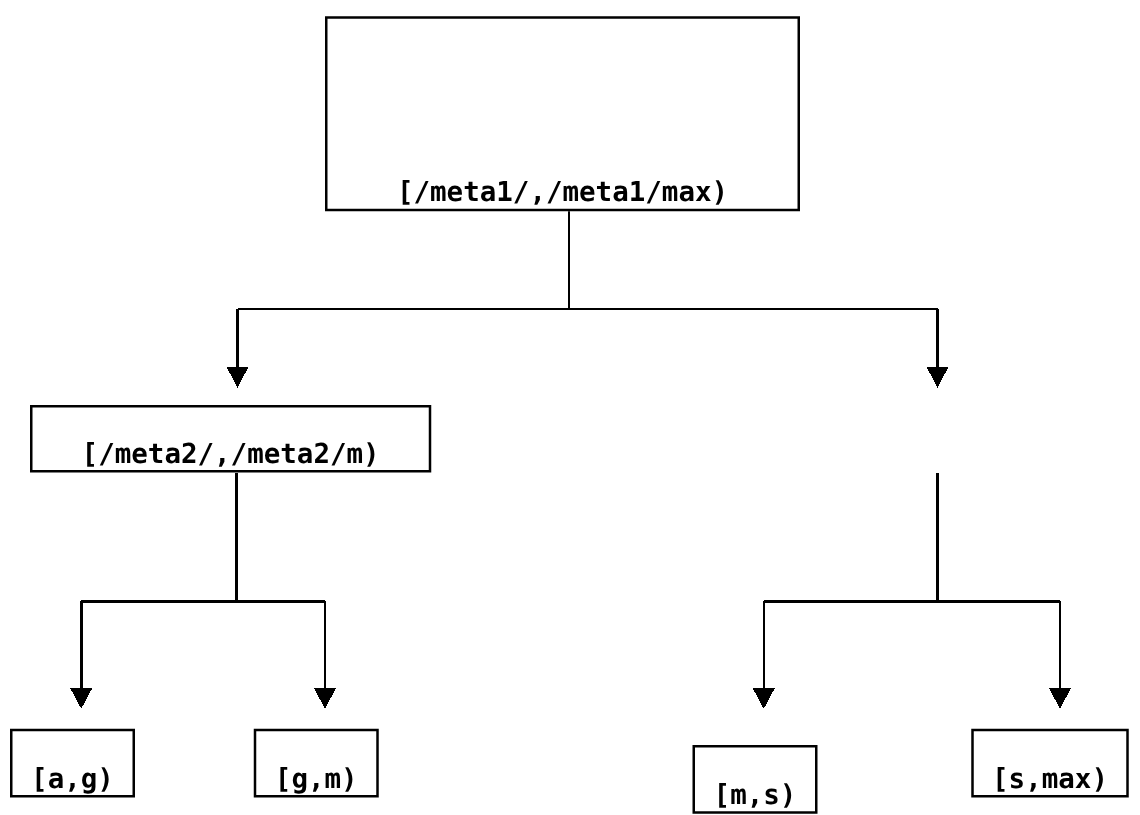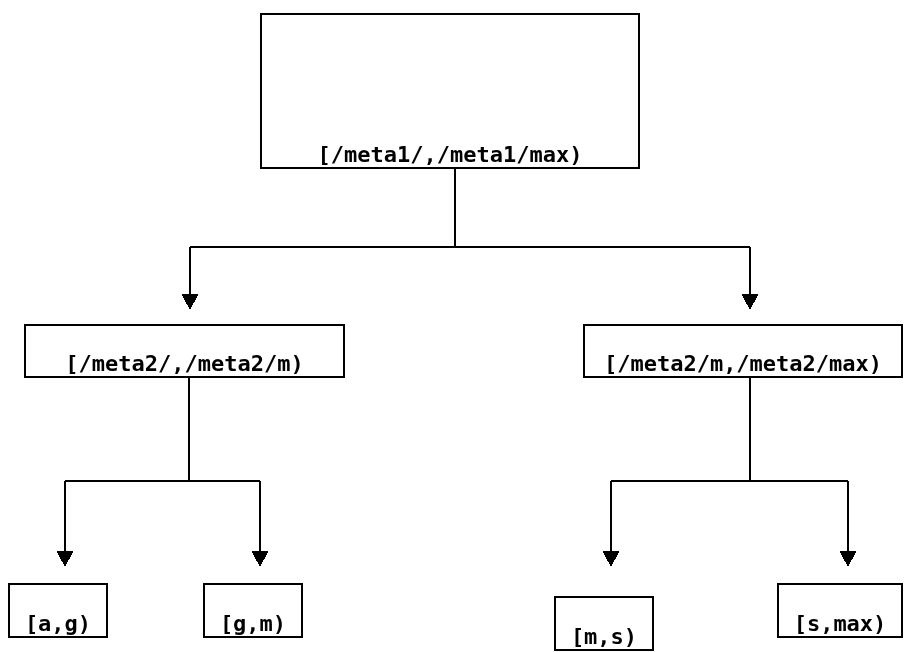--- a/index.html
+++ b/index.html
@@ -83,23 +83,20 @@
   </svg>
 
   <div class="node" id="node-root">
     <span>[/meta1/,/meta1/max)</span>
   </div>
 
   <div class="node" id="node-l2a">
     <span>[/meta2/,/meta2/m)</span>
   </div>
 
-  <div class="node" id="node-l2b">
-    <span>[/meta2/m,/meta2/max)</span>
-  </div>
 
   <div class="node" id="node-leaf1">
     <span>[a,g)</span>
   </div>
 
   <div class="node" id="node-leaf2">
     <span>[g,m)</span>
   </div>
 
   <div class="node" id="node-leaf3">

